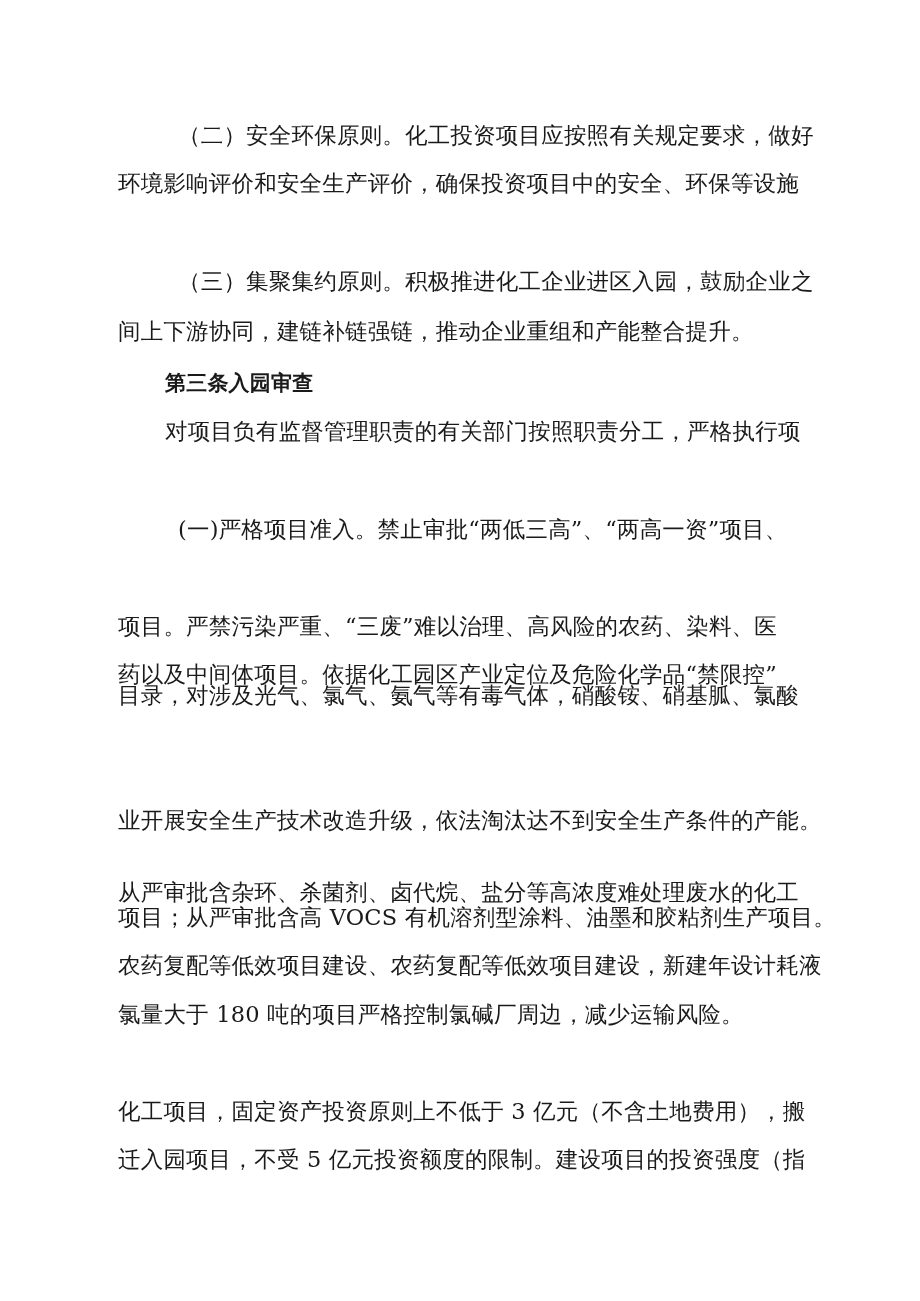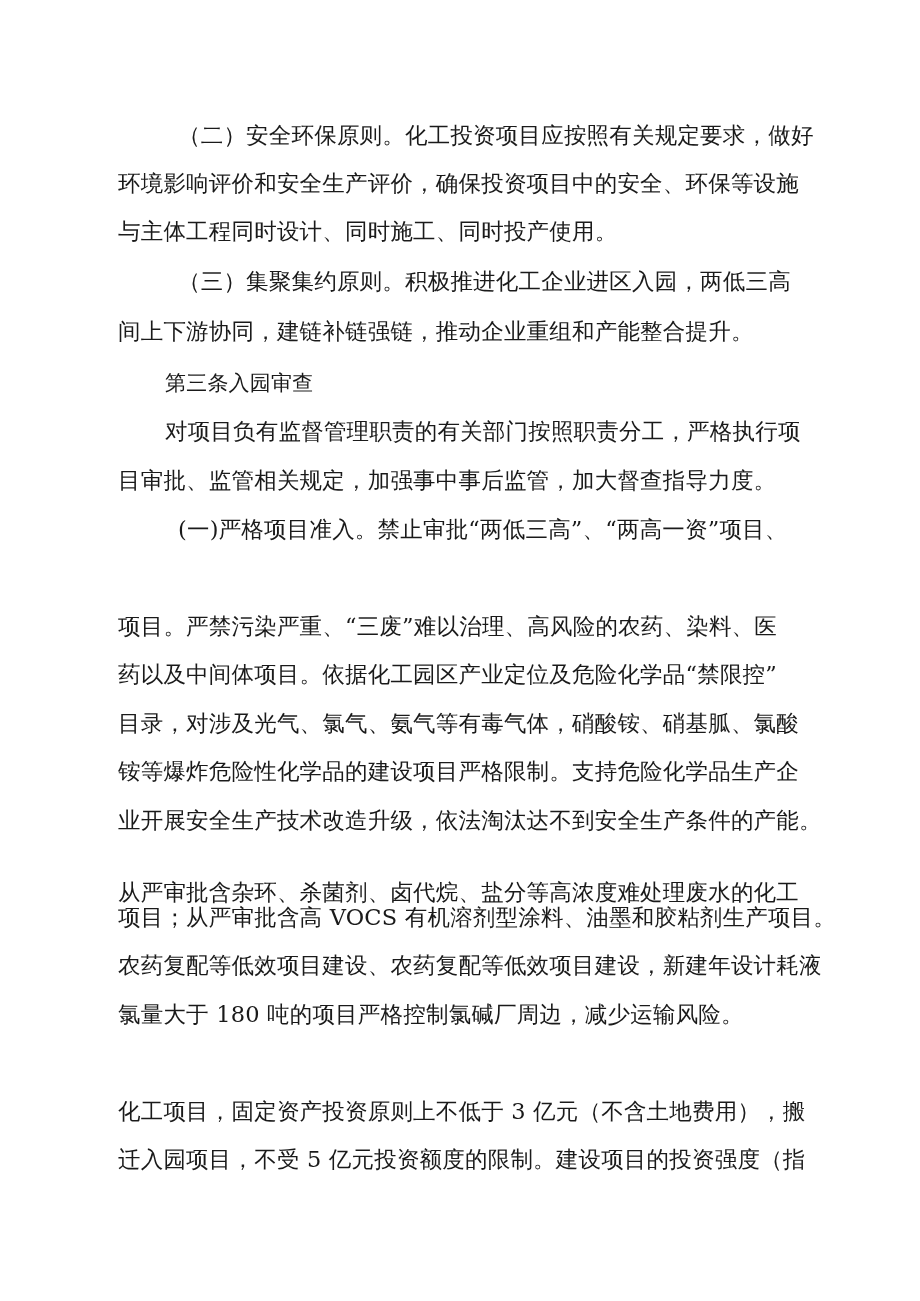--- a/index.html
+++ b/index.html
@@ -4,44 +4,41 @@
 <style>
   html, body { margin: 0; padding: 0; background: #ffffff; }
   body { width: 920px; height: 1301px; position: relative; overflow: hidden;
          font-family: "DejaVu Serif", "Liberation Serif", serif; color: #1a1a1a; }
   .page { position: absolute; left: 0; top: 0; width: 868px; height: 1301px; }
   .line { position: absolute; left: 118px; white-space: nowrap; font-size: 22.5px;
           line-height: 30px; letter-spacing: 0.2px; }
   .indent1 { left: 178px; }
   .indent2 { left: 186px; }
   .heading { left: 165px; font-family: "DejaVu Sans", "Liberation Sans", sans-serif;
-             font-weight: normal; font-size: 21px; }
+             font-weight: bold; font-size: 21px; }
 </style>
 </head>
 <body>
 
 <div class="page">
 
   <div class="line indent1" style="top:120px">（二）安全环保原则。化工投资项目应按照有关规定要求，做好</div>
   <div class="line" style="top:168px">环境影响评价和安全生产评价，确保投资项目中的安全、环保等设施</div>
-  <div class="line" style="top:216px">与主体工程同时设计、同时施工、同时投产使用。</div>
 
-  <div class="line indent1" style="top:266px">（三）集聚集约原则。积极推进化工企业进区入园，两低三高</div>
+  <div class="line indent1" style="top:266px">（三）集聚集约原则。积极推进化工企业进区入园，鼓励企业之</div>
   <div class="line" style="top:316px">间上下游协同，建链补链强链，推动企业重组和产能整合提升。</div>
 
   <div class="line heading" style="top:368px">第三条入园审查</div>
 
   <div class="line heading-indent" style="top:416px; left:165px">对项目负有监督管理职责的有关部门按照职责分工，严格执行项</div>
-  <div class="line" style="top:465px">目审批、监管相关规定，加强事中事后监管，加大督查指导力度。</div>
 
   <div class="line indent1" style="top:514px">(一)严格项目准入。禁止审批“两低三高”、“两高一资”项目、</div>
   <div class="line" style="top:611px">项目。严禁污染严重、“三废”难以治理、高风险的农药、染料、医</div>
   <div class="line" style="top:659px">药以及中间体项目。依据化工园区产业定位及危险化学品“禁限控”</div>
-  <div class="line" style="top:708px">目录，对涉及光气、氯气、氨气等有毒气体，硝酸铵、硝基胍、氯酸</div>
-  <div class="line" style="top:756px">铵等爆炸危险性化学品的建设项目严格限制。支持危险化学品生产企</div>
+  <div class="line" style="top:680px">目录，对涉及光气、氯气、氨气等有毒气体，硝酸铵、硝基胍、氯酸</div>
   <div class="line" style="top:805px">业开展安全生产技术改造升级，依法淘汰达不到安全生产条件的产能。</div>
   <div class="line" style="top:877px">从严审批含杂环、杀菌剂、卤代烷、盐分等高浓度难处理废水的化工</div>
   <div class="line" style="top:902px">项目；从严审批含高 VOCS 有机溶剂型涂料、油墨和胶粘剂生产项目。</div>
   <div class="line" style="top:950px">农药复配等低效项目建设、农药复配等低效项目建设，新建年设计耗液</div>
   <div class="line" style="top:999px">氯量大于 180 吨的项目严格控制氯碱厂周边，减少运输风险。</div>
 
   <div class="line" style="top:1096px">化工项目，固定资产投资原则上不低于 3 亿元（不含土地费用），搬</div>
   <div class="line" style="top:1144px">迁入园项目，不受 5 亿元投资额度的限制。建设项目的投资强度（指</div>
 </div>
 

